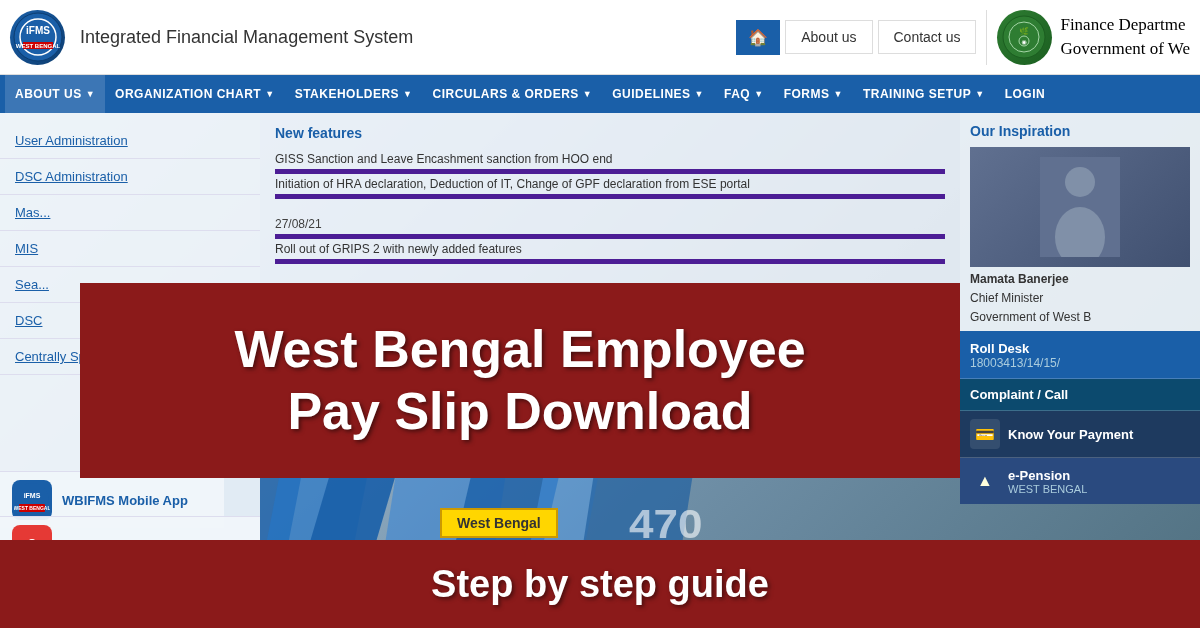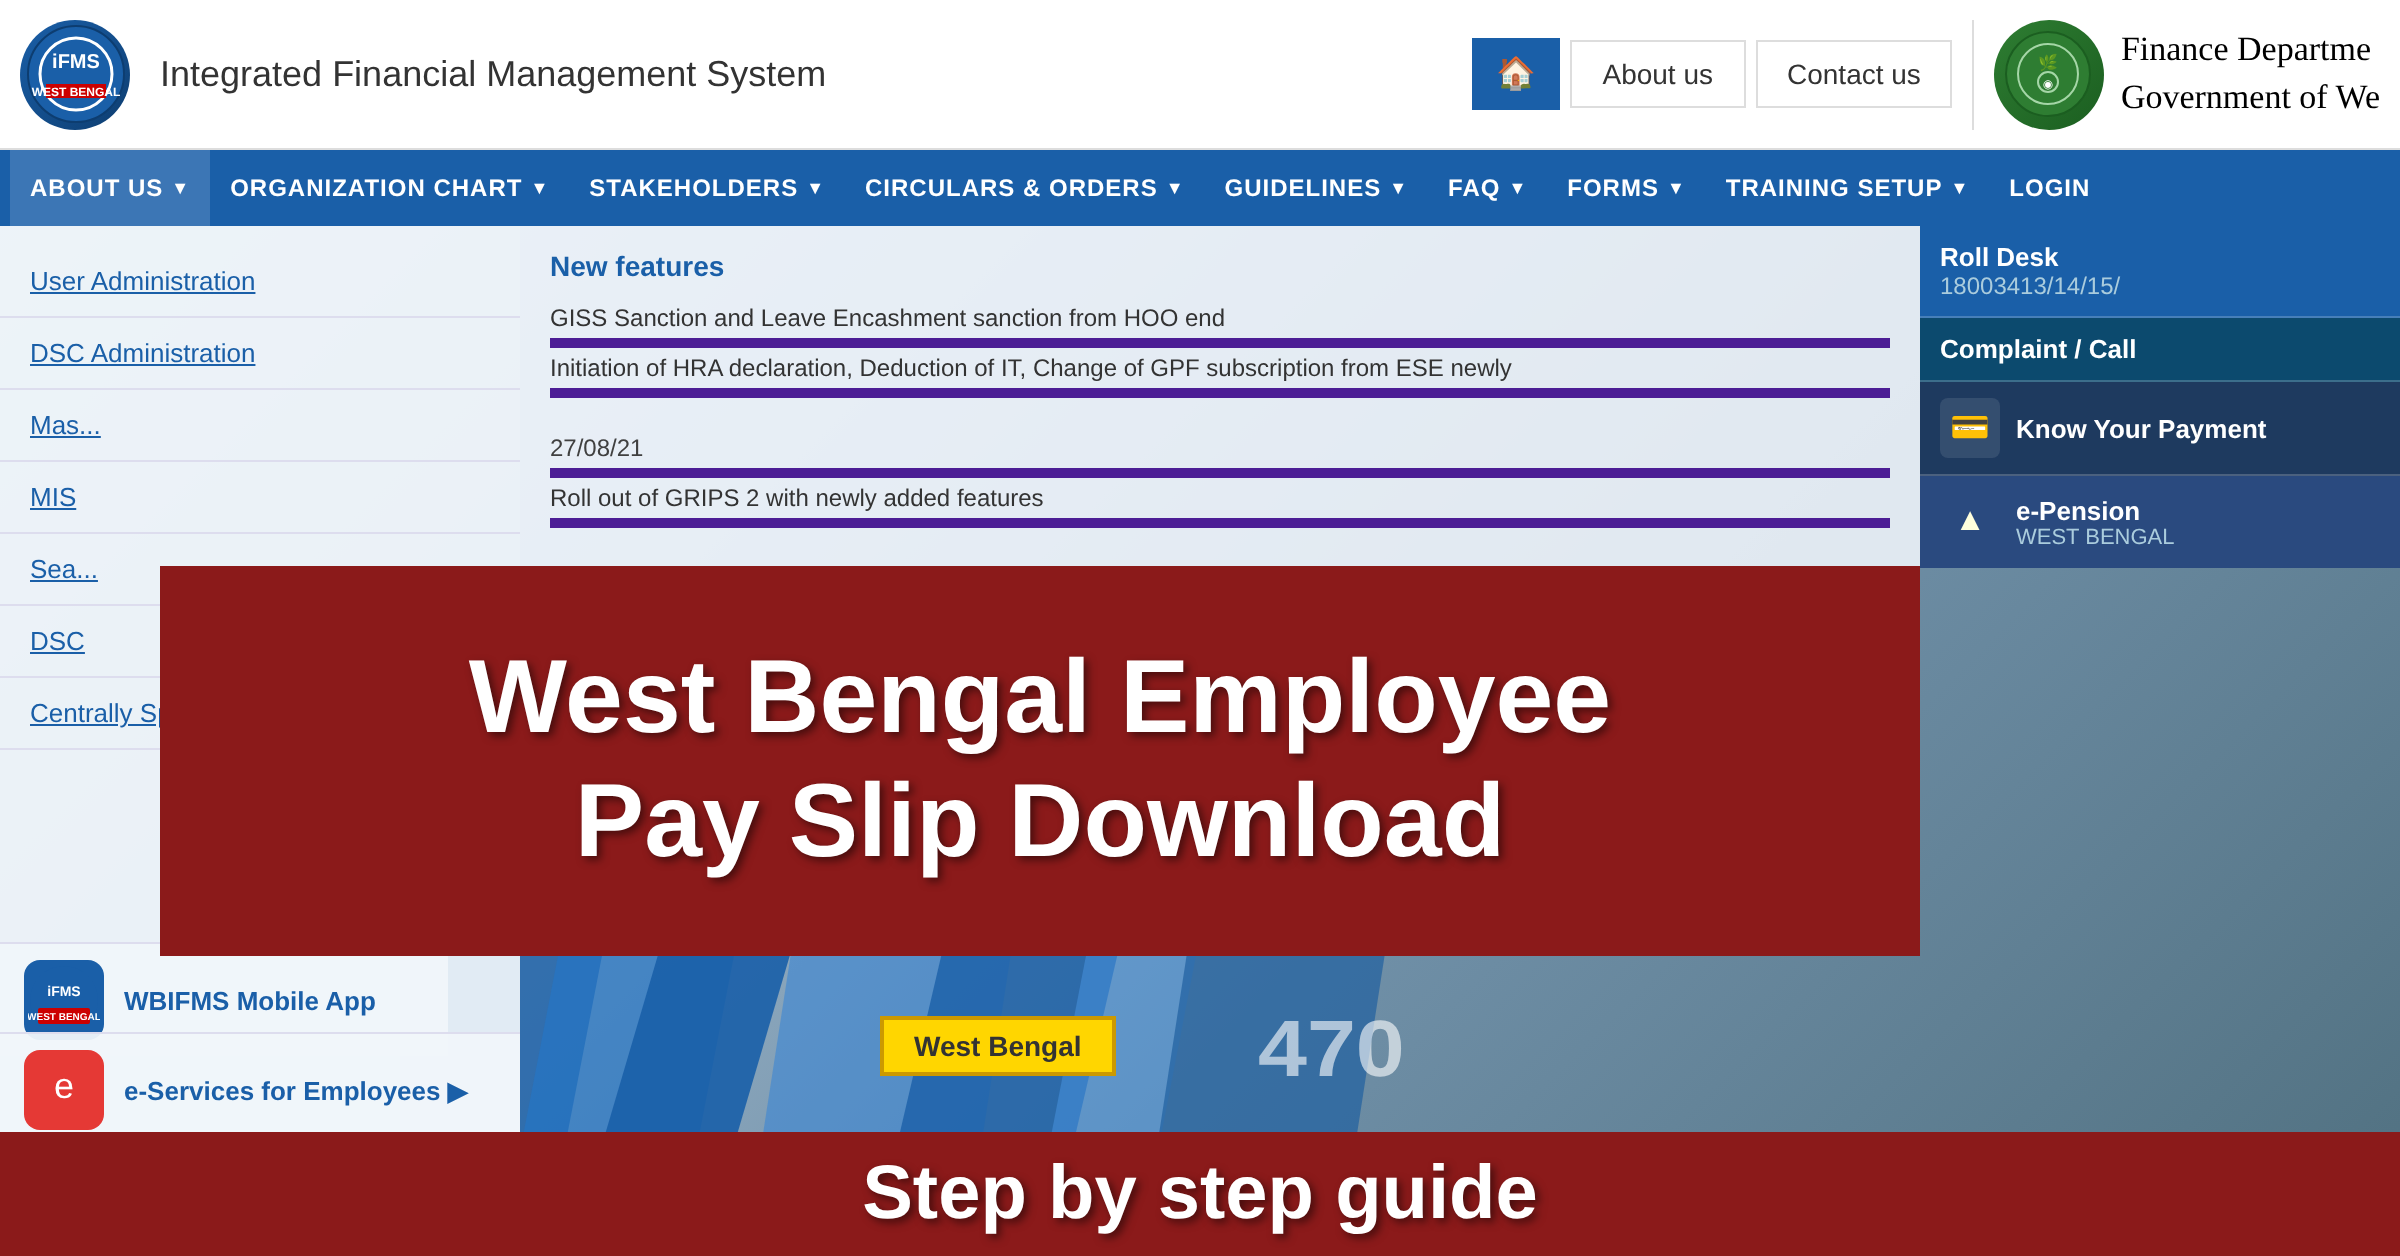--- a/index.html
+++ b/index.html
@@ -344,21 +344,21 @@
       font-weight: bold;
       color: white;
       text-align: center;
       line-height: 1.2;
       text-shadow: 2px 2px 4px rgba(0,0,0,0.5);
     }
 
     
     .bottom-banner {
       background: #8b1a1a;
-      height: 62px;
+      height: 88px;
       display: flex;
       align-items: center;
       justify-content: center;
       position: absolute;
       bottom: 0;
       left: 0;
       right: 0;
       z-index: 6;
     }
     .bottom-text {
@@ -538,32 +538,46 @@
           <text x="18" y="22" text-anchor="middle" fill="white" font-size="18">e</text>
         </svg>
       </div>
       <span style="font-size:13px;color:#1a5fa8;font-weight:bold;">e-Services for Employees ▶</span>
     </div>
   </div>
 
   <div class="center-panel">
     <div class="new-features-title">New features</div>
     <div class="feature-item">GISS Sanction and Leave Encashment sanction from HOO end</div>
-    <div class="feature-item">Initiation of HRA declaration, Deduction of IT, Change of GPF subscription from ESE newly</div>
+    <div class="feature-item">Initiation of HRA declaration, Deduction of IT, Change of GPF declaration from ESE portal</div>
     <div class="feature-item" style="margin-top:15px;">
       <span style="color:#404040;">27/08/21</span>
     </div>
     <div class="feature-item">Roll out of GRIPS 2 with newly added features</div>
   </div>
 
   <div class="wb-label">
     <span>West Bengal</span>
   </div>
 
   <div class="right-panel">
+    <div class="our-inspiration">
+      <div class="inspiration-title">Our Inspiration</div>
+      <div class="inspiration-photo">
+        <svg width="80" height="100" viewBox="0 0 80 100">
+          <rect width="80" height="100" fill="#607090"></rect>
+
+          <circle cx="40" cy="25" r="15" fill="#8090a8"></circle>
+          <ellipse cx="40" cy="80" rx="25" ry="30" fill="#8090a8"></ellipse>
+        </svg>
+      </div>
+      <div class="inspiration-text" style="font-weight:bold;">Mamata Banerjee</div>
+      <div class="inspiration-text">Chief Minister</div>
+      <div class="inspiration-text">Government of West B</div>
+    </div>
 
     <div class="help-desk">
       <div class="help-title">Roll Desk</div>
       <div class="help-number">18003413/14/15/</div>
     </div>
 
     <div class="complaint-call">
       <div class="help-title">Complaint / Call</div>
     </div>
 

